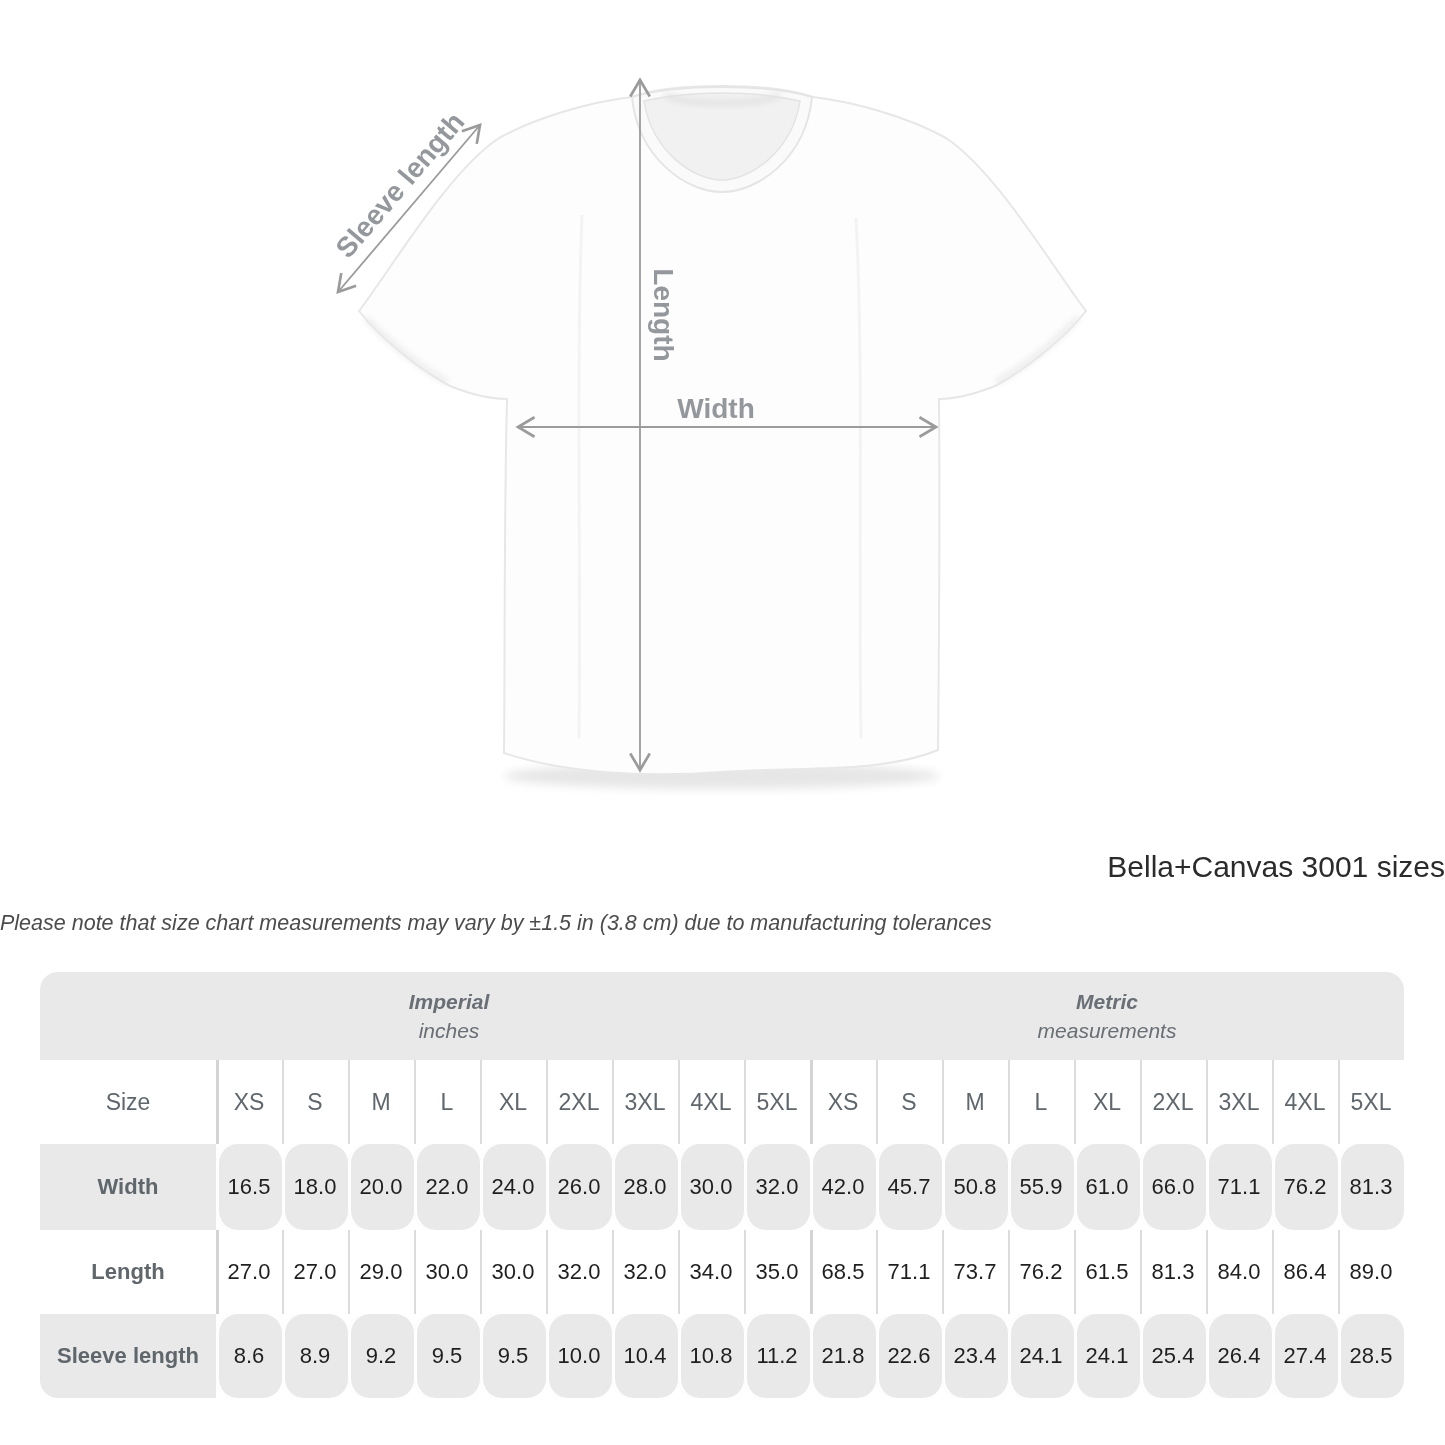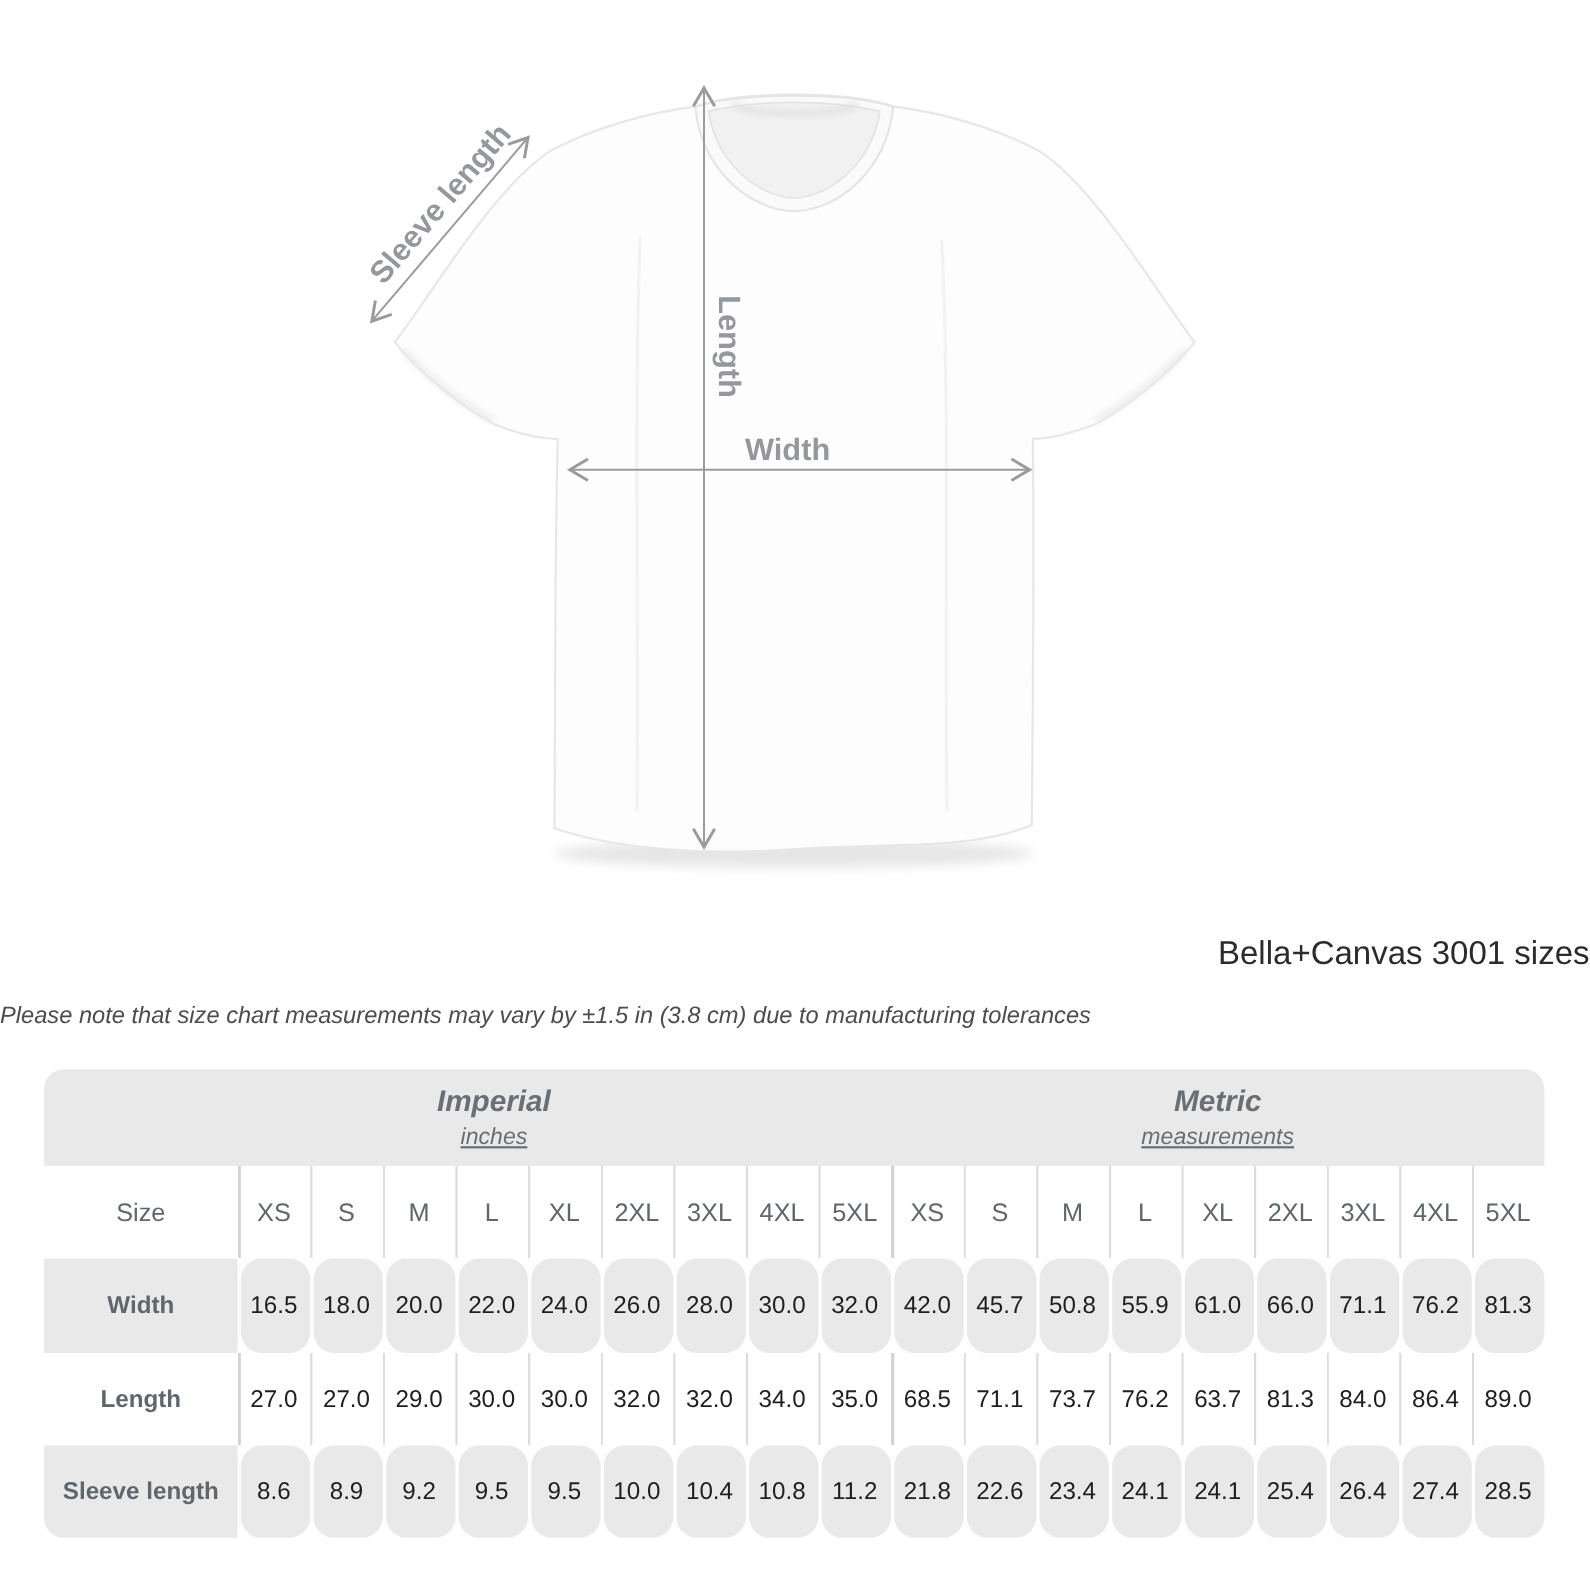--- a/index.html
+++ b/index.html
@@ -16,22 +16,22 @@
   .page-note{position:absolute;top:911px;left:0;width:1445px;margin:0;
     text-align:left;font-style:italic;font-size:21.5px;color:#4c4c4c;}
 
   
   .size-table{position:absolute;left:40px;top:972px;width:1364px;
     display:grid;grid-template-columns:176px repeat(18,1fr);}
   .band{height:88px;background:#e9e9e9;display:flex;flex-direction:column;
     align-items:center;justify-content:center;gap:5px;}
   .band-left{grid-column:1 / span 10;border-top-left-radius:18px;padding-left:48px;}
   .band-right{grid-column:11 / span 9;border-top-right-radius:18px;padding-right:0;}
-  .g-label{font-style:italic;font-weight:bold;font-size:27px;color:#696f75;}
-  .g-sub{font-style:italic;font-size:21px;color:#696f75;text-decoration:underline;}
+  .g-label{font-style:italic;font-weight:bold;font-size:21px;color:#696f75;}
+  .g-sub{font-style:italic;font-size:21px;color:#696f75;}
 
   .cell{display:flex;align-items:center;justify-content:center;}
   .hdr{height:84px;background:#fff;font-weight:normal;font-size:23px;color:#5f666c;}
   .lab{font-weight:bold;font-size:22px;color:#5f666c;}
   .val{font-size:22px;color:#1f1f1f;}
   .r0{height:86px;background:#e9e9e9;}
   .r1{height:84px;background:#fff;}
   .r2{height:84px;background:#e9e9e9;}
   .sw{box-shadow:inset 2px 0 0 #dcdcdc;}       
   .sw3{box-shadow:inset 3px 0 0 #d4d4d4;}      
@@ -153,21 +153,21 @@
     <div class="cell val r1 sw">30.0</div>
     <div class="cell val r1 sw">30.0</div>
     <div class="cell val r1 sw">32.0</div>
     <div class="cell val r1 sw">32.0</div>
     <div class="cell val r1 sw">34.0</div>
     <div class="cell val r1 sw">35.0</div>
     <div class="cell val r1 sw3">68.5</div>
     <div class="cell val r1 sw">71.1</div>
     <div class="cell val r1 sw">73.7</div>
     <div class="cell val r1 sw">76.2</div>
-    <div class="cell val r1 sw">63.7</div>
+    <div class="cell val r1 sw">61.5</div>
     <div class="cell val r1 sw">81.3</div>
     <div class="cell val r1 sw">84.0</div>
     <div class="cell val r1 sw">86.4</div>
     <div class="cell val r1 sw">89.0</div>
     <div class="cell lab r2 bl">Sleeve length</div>
     <div class="cell val r2 sg">8.6</div>
     <div class="cell val r2 sg">8.9</div>
     <div class="cell val r2 sg">9.2</div>
     <div class="cell val r2 sg">9.5</div>
     <div class="cell val r2 sg">9.5</div>

